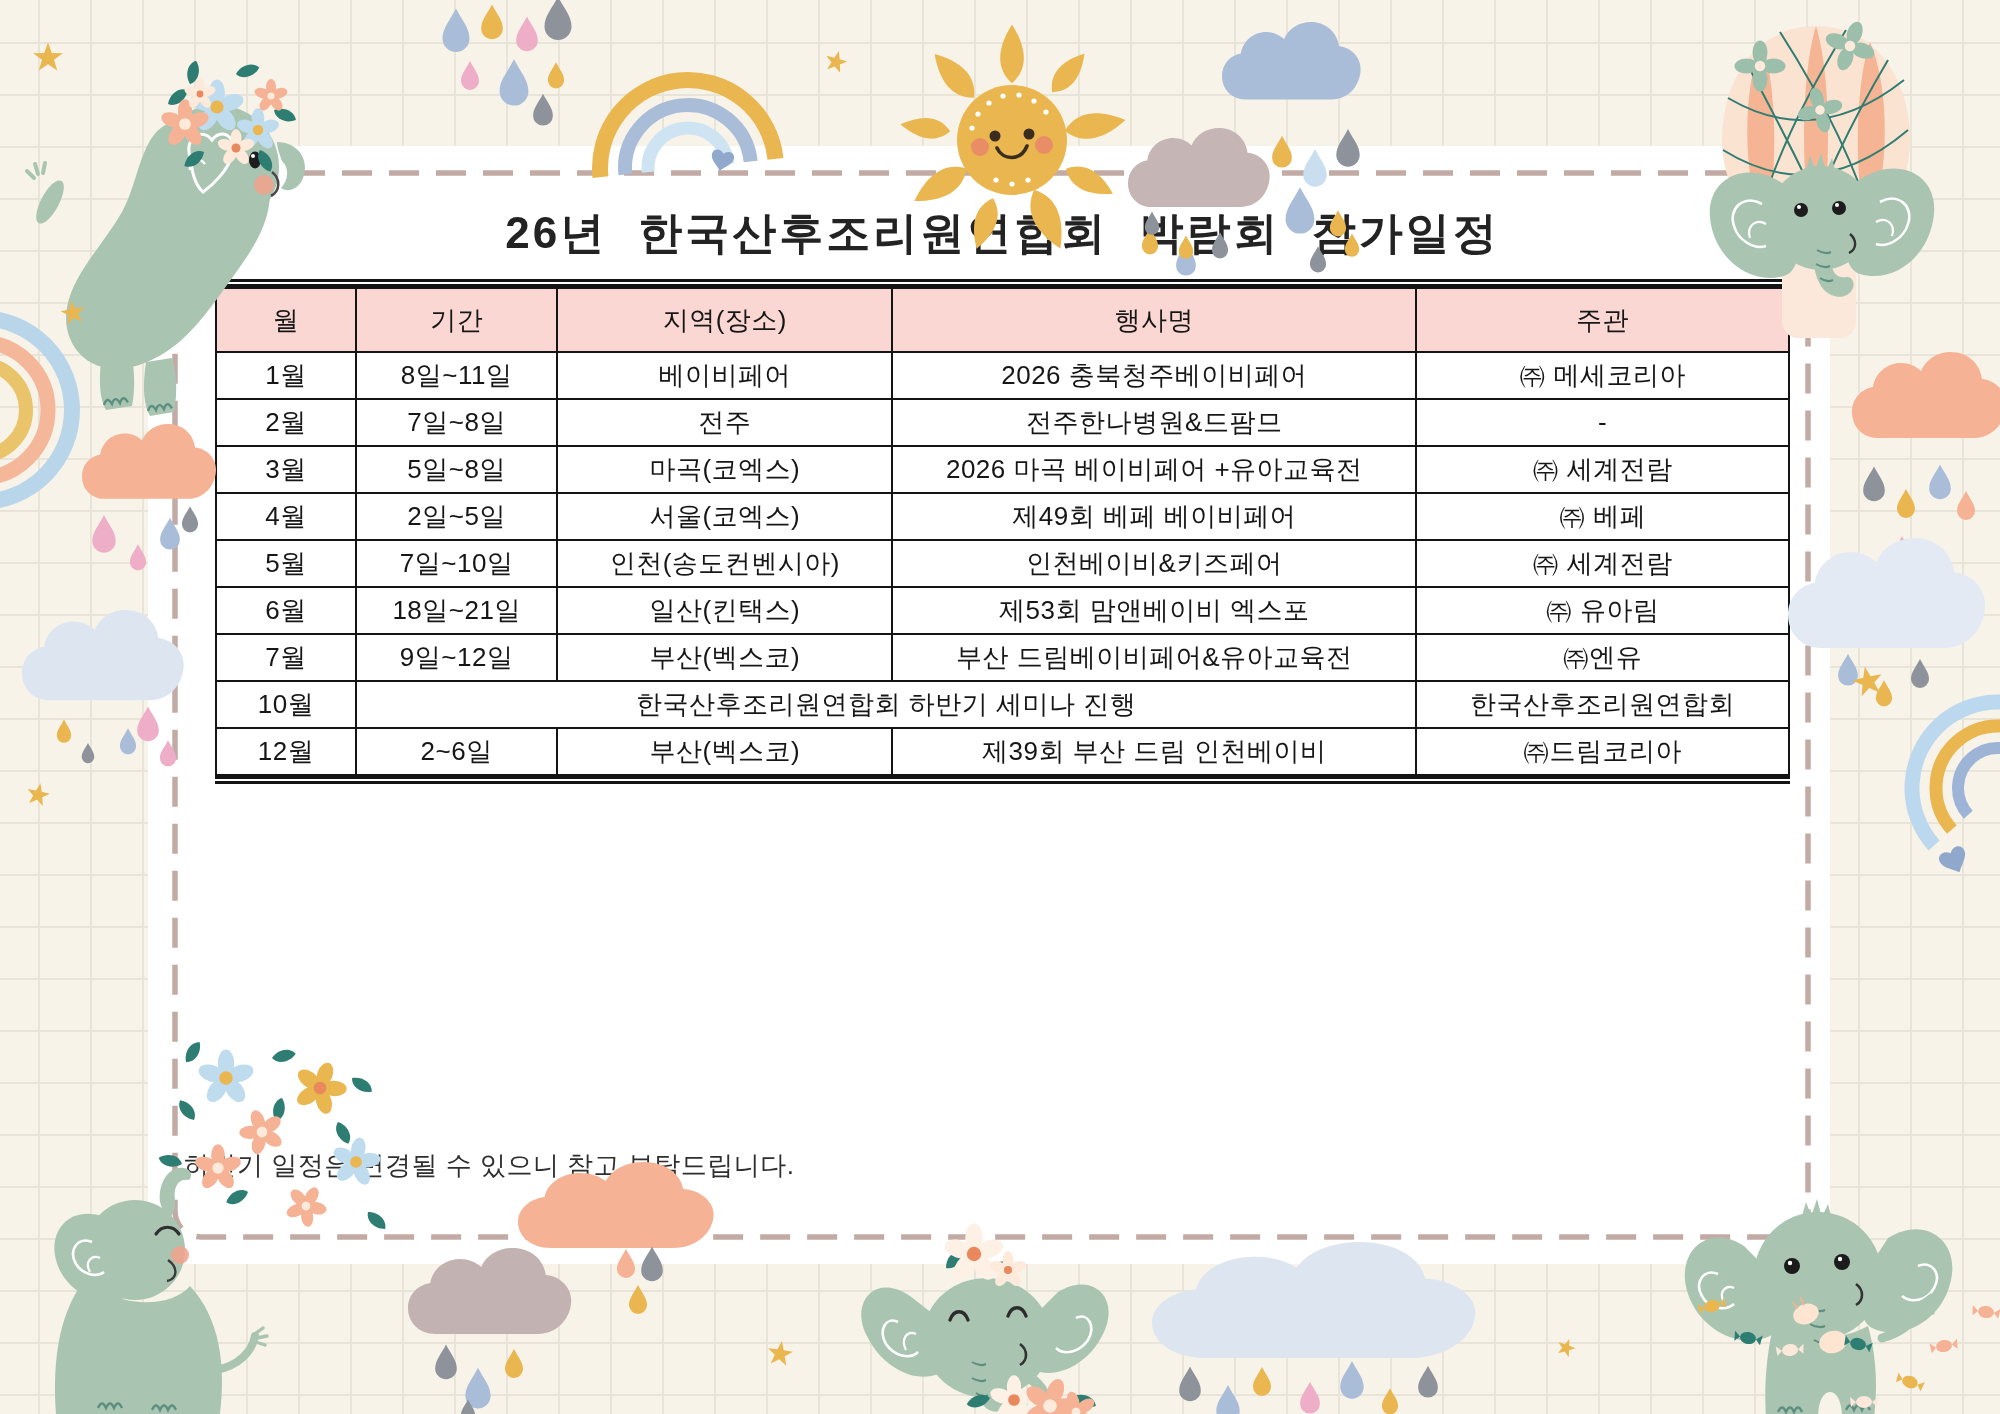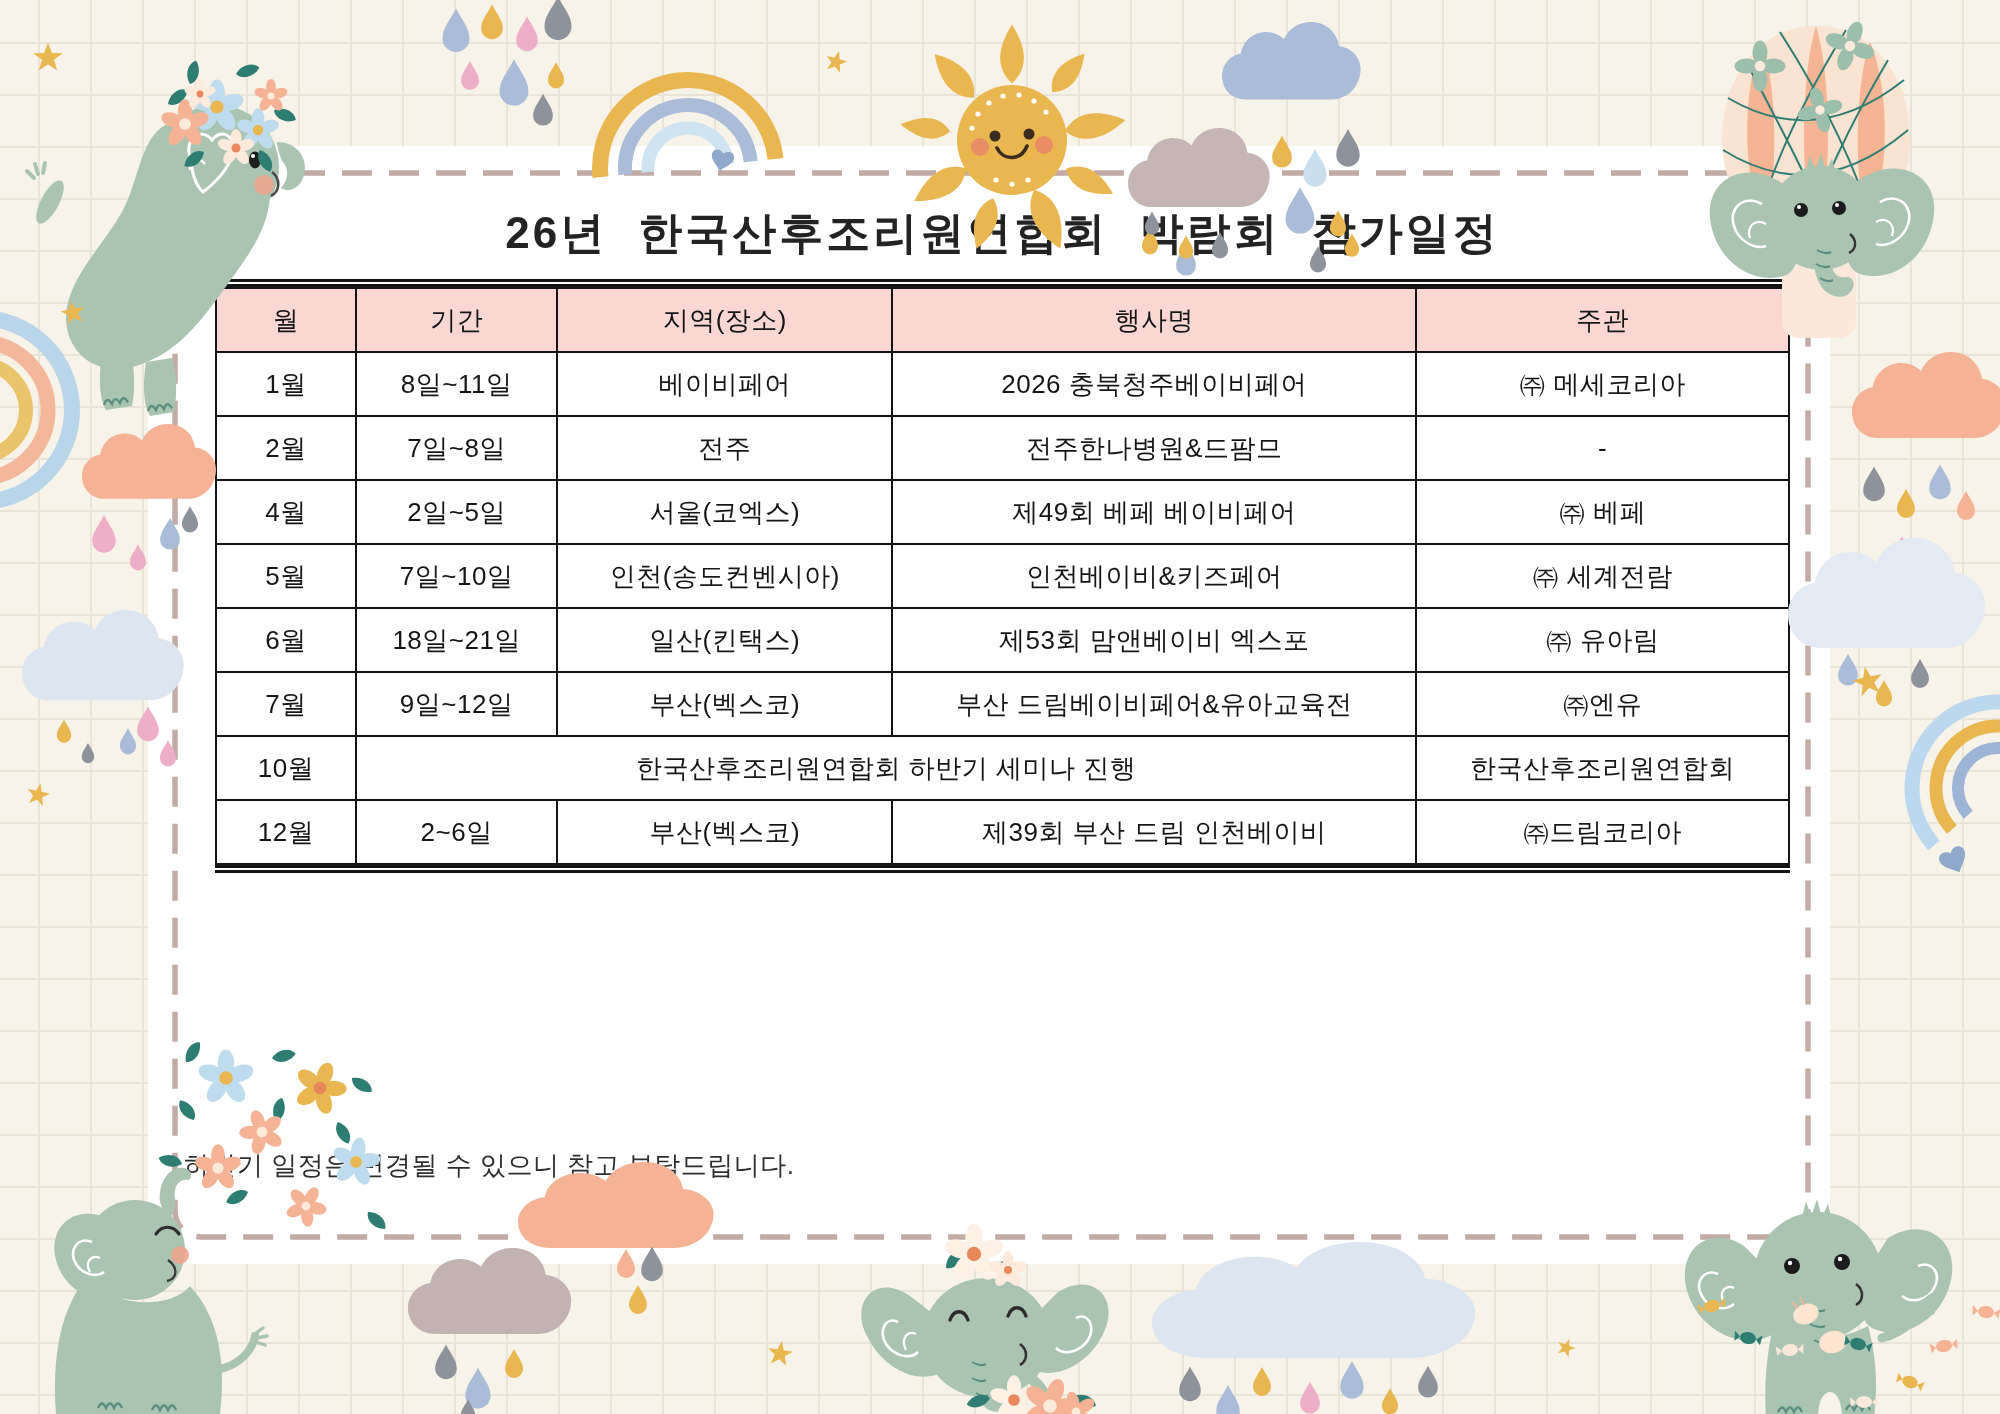--- a/index.html
+++ b/index.html
@@ -29,21 +29,21 @@
   table.sched{
     width:100%;border-collapse:collapse;table-layout:fixed;
     font-size:26px;color:#161616;
   }
   table.sched th, table.sched td{
     border:2.2px solid #141414;text-align:center;vertical-align:middle;
     padding:0 6px;overflow:hidden;white-space:nowrap;
     font-weight:normal;letter-spacing:0.5px;
   }
   table.sched thead tr{height:64px;background:#fad7d2;}
-  table.sched tbody tr{height:64px;background:#ffffff;}
+  table.sched tbody tr{height:47px;background:#ffffff;}
   .footnote{
     position:absolute;left:184px;top:1148px;z-index:2;
     font-size:26px;color:#2e2e2e;letter-spacing:0.5px;white-space:nowrap;
   }
   svg.deco{position:absolute;left:0;top:0;width:2000px;height:1414px;z-index:5;pointer-events:none;}
 </style>
 </head>
 <body>
 
 <div class="canvas">
@@ -77,20 +77,27 @@
             <td>베이비페어</td>
             <td>2026 충북청주베이비페어</td>
             <td>㈜ 메세코리아</td>
           </tr>
           <tr>
             <td>2월</td>
             <td>7일~8일</td>
             <td>전주</td>
             <td>전주한나병원&amp;드팜므</td>
             <td>-</td>
+          </tr>
+          <tr>
+            <td>3월</td>
+            <td>5일~8일</td>
+            <td>마곡(코엑스)</td>
+            <td>2026 마곡 베이비페어 +유아교육전</td>
+            <td>㈜ 세계전람</td>
           </tr>
           <tr>
             <td>4월</td>
             <td>2일~5일</td>
             <td>서울(코엑스)</td>
             <td>제49회 베페 베이비페어</td>
             <td>㈜ 베페</td>
           </tr>
           <tr>
             <td>5월</td>

